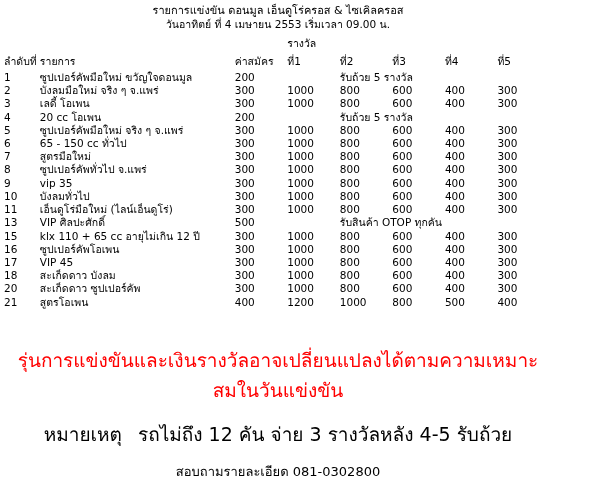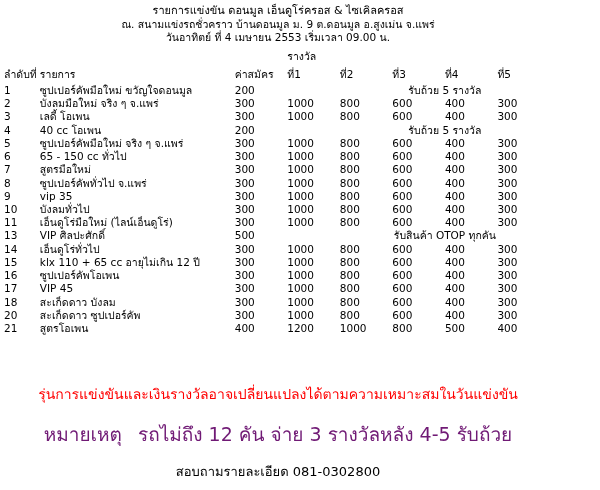--- a/index.html
+++ b/index.html
@@ -55,54 +55,53 @@
     line-height: 1.26;
   }
   .col-no { width: 28px; }
   .col-item { width: 178px; }
   .col-fee { width: 48px; }
   .col-p { width: 48px; }
   .prize-group-head {
     text-align: center;
   }
   .span-note {
-    text-align: center;
+    text-align: left;
     padding-left: 2px;
   }
   .footer {
     position: absolute;
     left: 0;
     right: 0;
     bottom: 8px;
     text-align: center;
   }
   .foot1 {
     color: #ff0000;
-    font-size: 14px;
+    font-size: 19px;
     margin-bottom: 14px;
   }
   .foot2 {
-    color: #701a75;
+    color: #000000;
     font-size: 19px;
     margin-bottom: 12px;
   }
   .foot2 .gap { display: inline-block; width: 16px; }
   .foot3 {
     color: #000000;
     font-size: 13px;
   }
 </style>
 </head>
 <body>
 
 <div class="page">
 
   <div class="header">
     <div class="hline title">รายการแข่งขัน ดอนมูล เอ็นดูโร่ครอส &amp; ไซเคิลครอส</div>
-    <div class="hline">ณ. สนามแข่งรถชั่วคราว บ้านดอนมูล ม. 9 ต.ดอนมูล อ.สูงเม่น จ.แพร่</div>
     <div class="hline">วันอาทิตย์ ที่ 4 เมษายน 2553 เริ่มเวลา 09.00 น.</div>
   </div>
 
   <div class="table-wrap">
     <table class="results">
       <thead>
         <tr>
           <th class="col-no"></th>
           <th class="col-item"></th>
           <th class="col-fee"></th>
@@ -142,21 +141,21 @@
             <td class="col-item">เลดี้ โอเพน</td>
             <td class="col-fee">300</td>
             <td class="col-p">1000</td>
             <td class="col-p">800</td>
             <td class="col-p">600</td>
             <td class="col-p">400</td>
             <td class="col-p">300</td>
           </tr>
           <tr>
             <td class="col-no">4</td>
-            <td class="col-item">40 cc โอเพน</td>
+            <td class="col-item">20 cc โอเพน</td>
             <td class="col-fee">200</td>
             <td class="col-p"></td>
             <td class="span-note" colspan="4">รับถ้วย 5 รางวัล</td>
           </tr>
           <tr>
             <td class="col-no">5</td>
             <td class="col-item">ซูปเปอร์คัพมือใหม่ จริง ๆ จ.แพร่</td>
             <td class="col-fee">300</td>
             <td class="col-p">1000</td>
             <td class="col-p">800</td>
@@ -223,30 +222,20 @@
             <td class="col-p">600</td>
             <td class="col-p">400</td>
             <td class="col-p">300</td>
           </tr>
           <tr>
             <td class="col-no">13</td>
             <td class="col-item">VIP ศิลปะศักดิ์</td>
             <td class="col-fee">500</td>
             <td class="col-p"></td>
             <td class="span-note" colspan="4">รับสินค้า OTOP ทุกคัน</td>
-          </tr>
-          <tr>
-            <td class="col-no">14</td>
-            <td class="col-item">เอ็นดูโร่ทั่วไป</td>
-            <td class="col-fee">300</td>
-            <td class="col-p">1000</td>
-            <td class="col-p">800</td>
-            <td class="col-p">600</td>
-            <td class="col-p">400</td>
-            <td class="col-p">300</td>
           </tr>
           <tr>
             <td class="col-no">15</td>
             <td class="col-item">klx 110 + 65 cc  อายุไม่เกิน 12 ปี</td>
             <td class="col-fee">300</td>
             <td class="col-p">1000</td>
             <td class="col-p">800</td>
             <td class="col-p">600</td>
             <td class="col-p">400</td>
             <td class="col-p">300</td>

